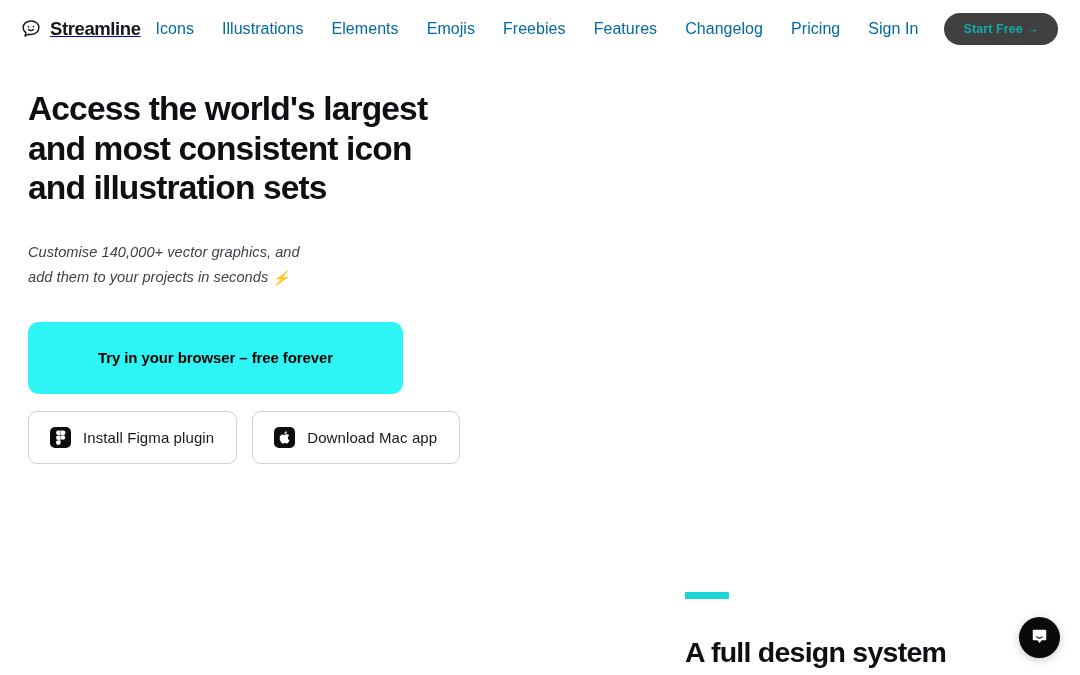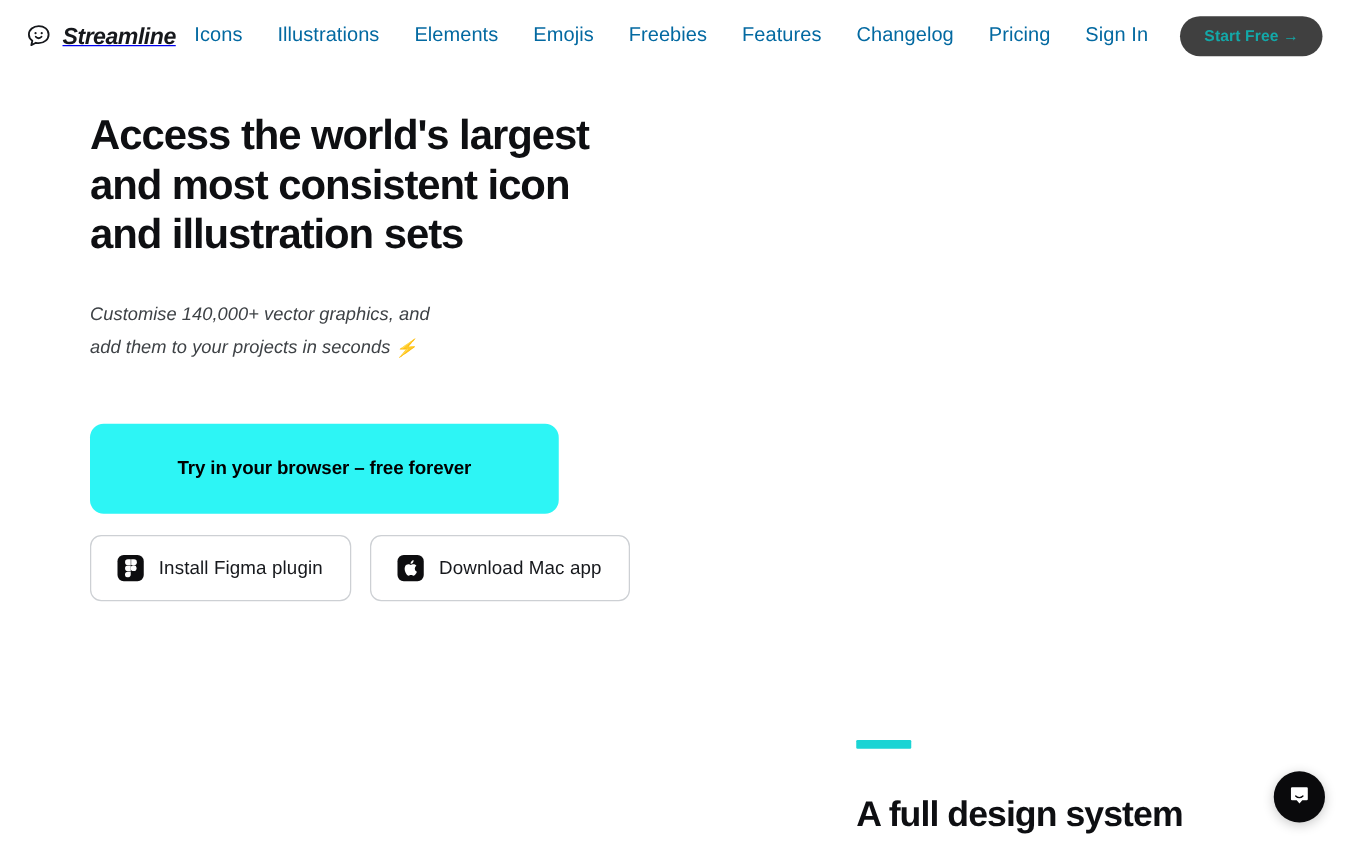--- a/index.html
+++ b/index.html
@@ -42,21 +42,20 @@
     display: block;
     flex: 0 0 auto;
   }
 
   .brand-name {
     font-size: 18.5px;
     font-weight: bold;
     letter-spacing: -0.4px;
     color: #16181C;
     line-height: 1;
-    font-style: italic;
   }
 
   .nav {
     margin-left: auto;
     display: flex;
     align-items: center;
     gap: 0px;
   }
 
   .nav-link {
@@ -80,21 +79,21 @@
     border-radius: 999px;
     padding: 9px 19px;
     cursor: pointer;
     white-space: nowrap;
     letter-spacing: 0.1px;
     font-family: inherit;
   }
 
   
   .hero {
-    padding-left: 72px;
+    padding-left: 28px;
     padding-top: 31px;
   }
 
   .hero-title {
     font-size: 33.5px;
     font-weight: bold;
     line-height: 39.5px;
     letter-spacing: -0.85px;
     color: #0E0F12;
     max-width: 400px;
@@ -111,21 +110,21 @@
   }
 
   .bolt {
     display: inline-block;
     font-size: 14px;
     color: #F2C73D;
     transform: translateY(1px);
   }
 
   .cta-primary {
-    margin-top: 48px;
+    margin-top: 32px;
     display: block;
     width: 375px;
     height: 72px;
     background: #2DF5F5;
     border: none;
     border-radius: 11px;
     color: #000000;
     font-size: 15px;
     font-weight: bold;
     font-family: inherit;

